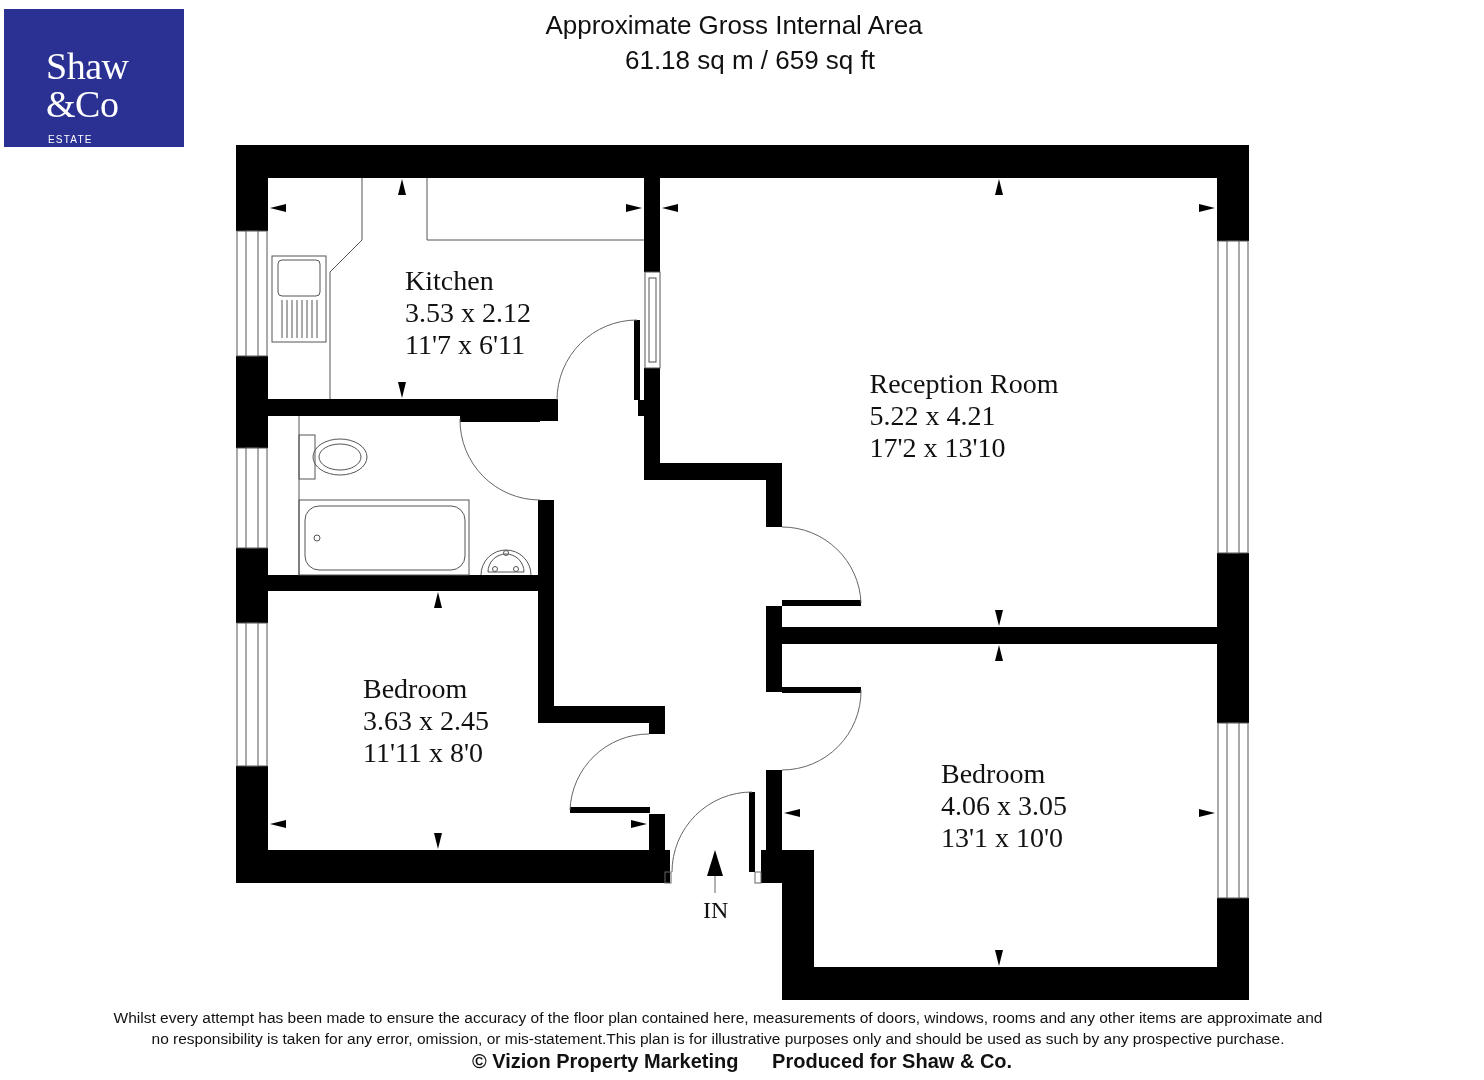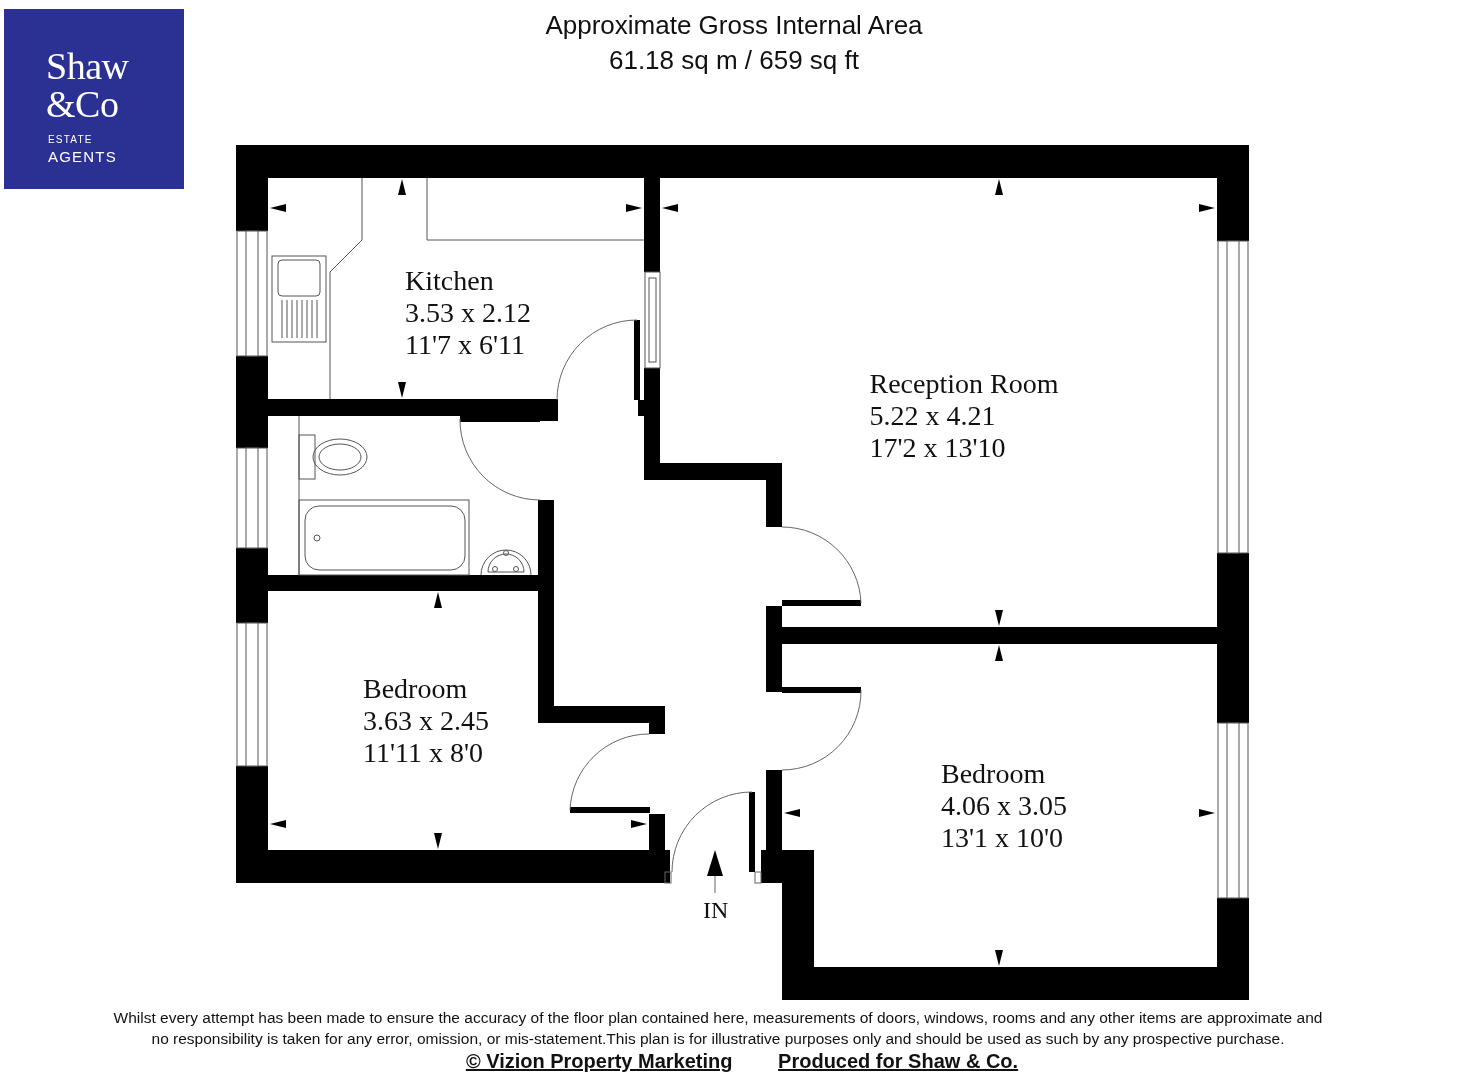--- a/index.html
+++ b/index.html
@@ -1,32 +1,32 @@
 <!DOCTYPE html>
 <html><head>
 <meta charset="utf-8">
 <style>
   html, body { margin:0; padding:0; background:#ffffff; }
   body { width:1484px; height:1080px; position:relative; overflow:hidden; font-family:"Liberation Sans", sans-serif; color:#111; }
-  .logo { position:absolute; left:4px; top:9px; width:180px; height:180px; background:#2a3192; color:#fff; }
+  .logo { position:absolute; left:4px; top:9px; width:180px; height:138px; background:#2a3192; color:#fff; }
   .logo .l1 { position:absolute; left:42px; top:38px; font-family:"Liberation Serif", serif; font-size:38px; line-height:38px; letter-spacing:-0.5px; }
   .logo .l2 { position:absolute; left:42px; top:76px; font-family:"Liberation Serif", serif; font-size:38px; line-height:38px; letter-spacing:-0.5px; }
   .logo .l3 { position:absolute; left:44px; top:122px; font-size:10px; letter-spacing:1.2px; line-height:18px; }
   .logo .l4 { position:absolute; left:44px; top:139px; font-size:15px; letter-spacing:1.2px; line-height:18px; }
   .header { position:absolute; left:0; width:1468px; text-align:center; font-size:26px; line-height:34px; }
   .header.t1 { top:8px; }
-  .header.t2 { top:43px; }
+  .header.t2 { top:43px;margin-left:16px; }
   svg.plan { position:absolute; left:0; top:0; }
   .room-label { position:absolute; text-align:left; font-size:28px; line-height:32px; transform:translateX(-50%); white-space:nowrap;font-family:Liberation Serif, serif; }
   .in-label { position:absolute; left:703px; top:897px; font-size:24px;font-family:Liberation Serif, serif; }
   .footer { position:absolute; left:0; width:1436px; text-align:center; font-size:15.5px; line-height:20px; }
   .footer.f1 { top:1008px; }
   .footer.f2 { top:1029px; }
   .credits { position:absolute; top:1049px; left:0; width:1484px; text-align:center; font-size:20px; font-weight:bold; line-height:24px; }
-  .credits span { display:inline-block; margin:0 20px;text-decoration:underline; }
+  .credits span { display:inline-block; margin:0 14px; }
 </style>
 </head>
 <body>
 
 <div class="logo">
   <div class="l1">Shaw</div>
   <div class="l2">&amp;Co</div>
   <div class="l3">ESTATE</div>
   <div class="l4">AGENTS</div>
 </div>

